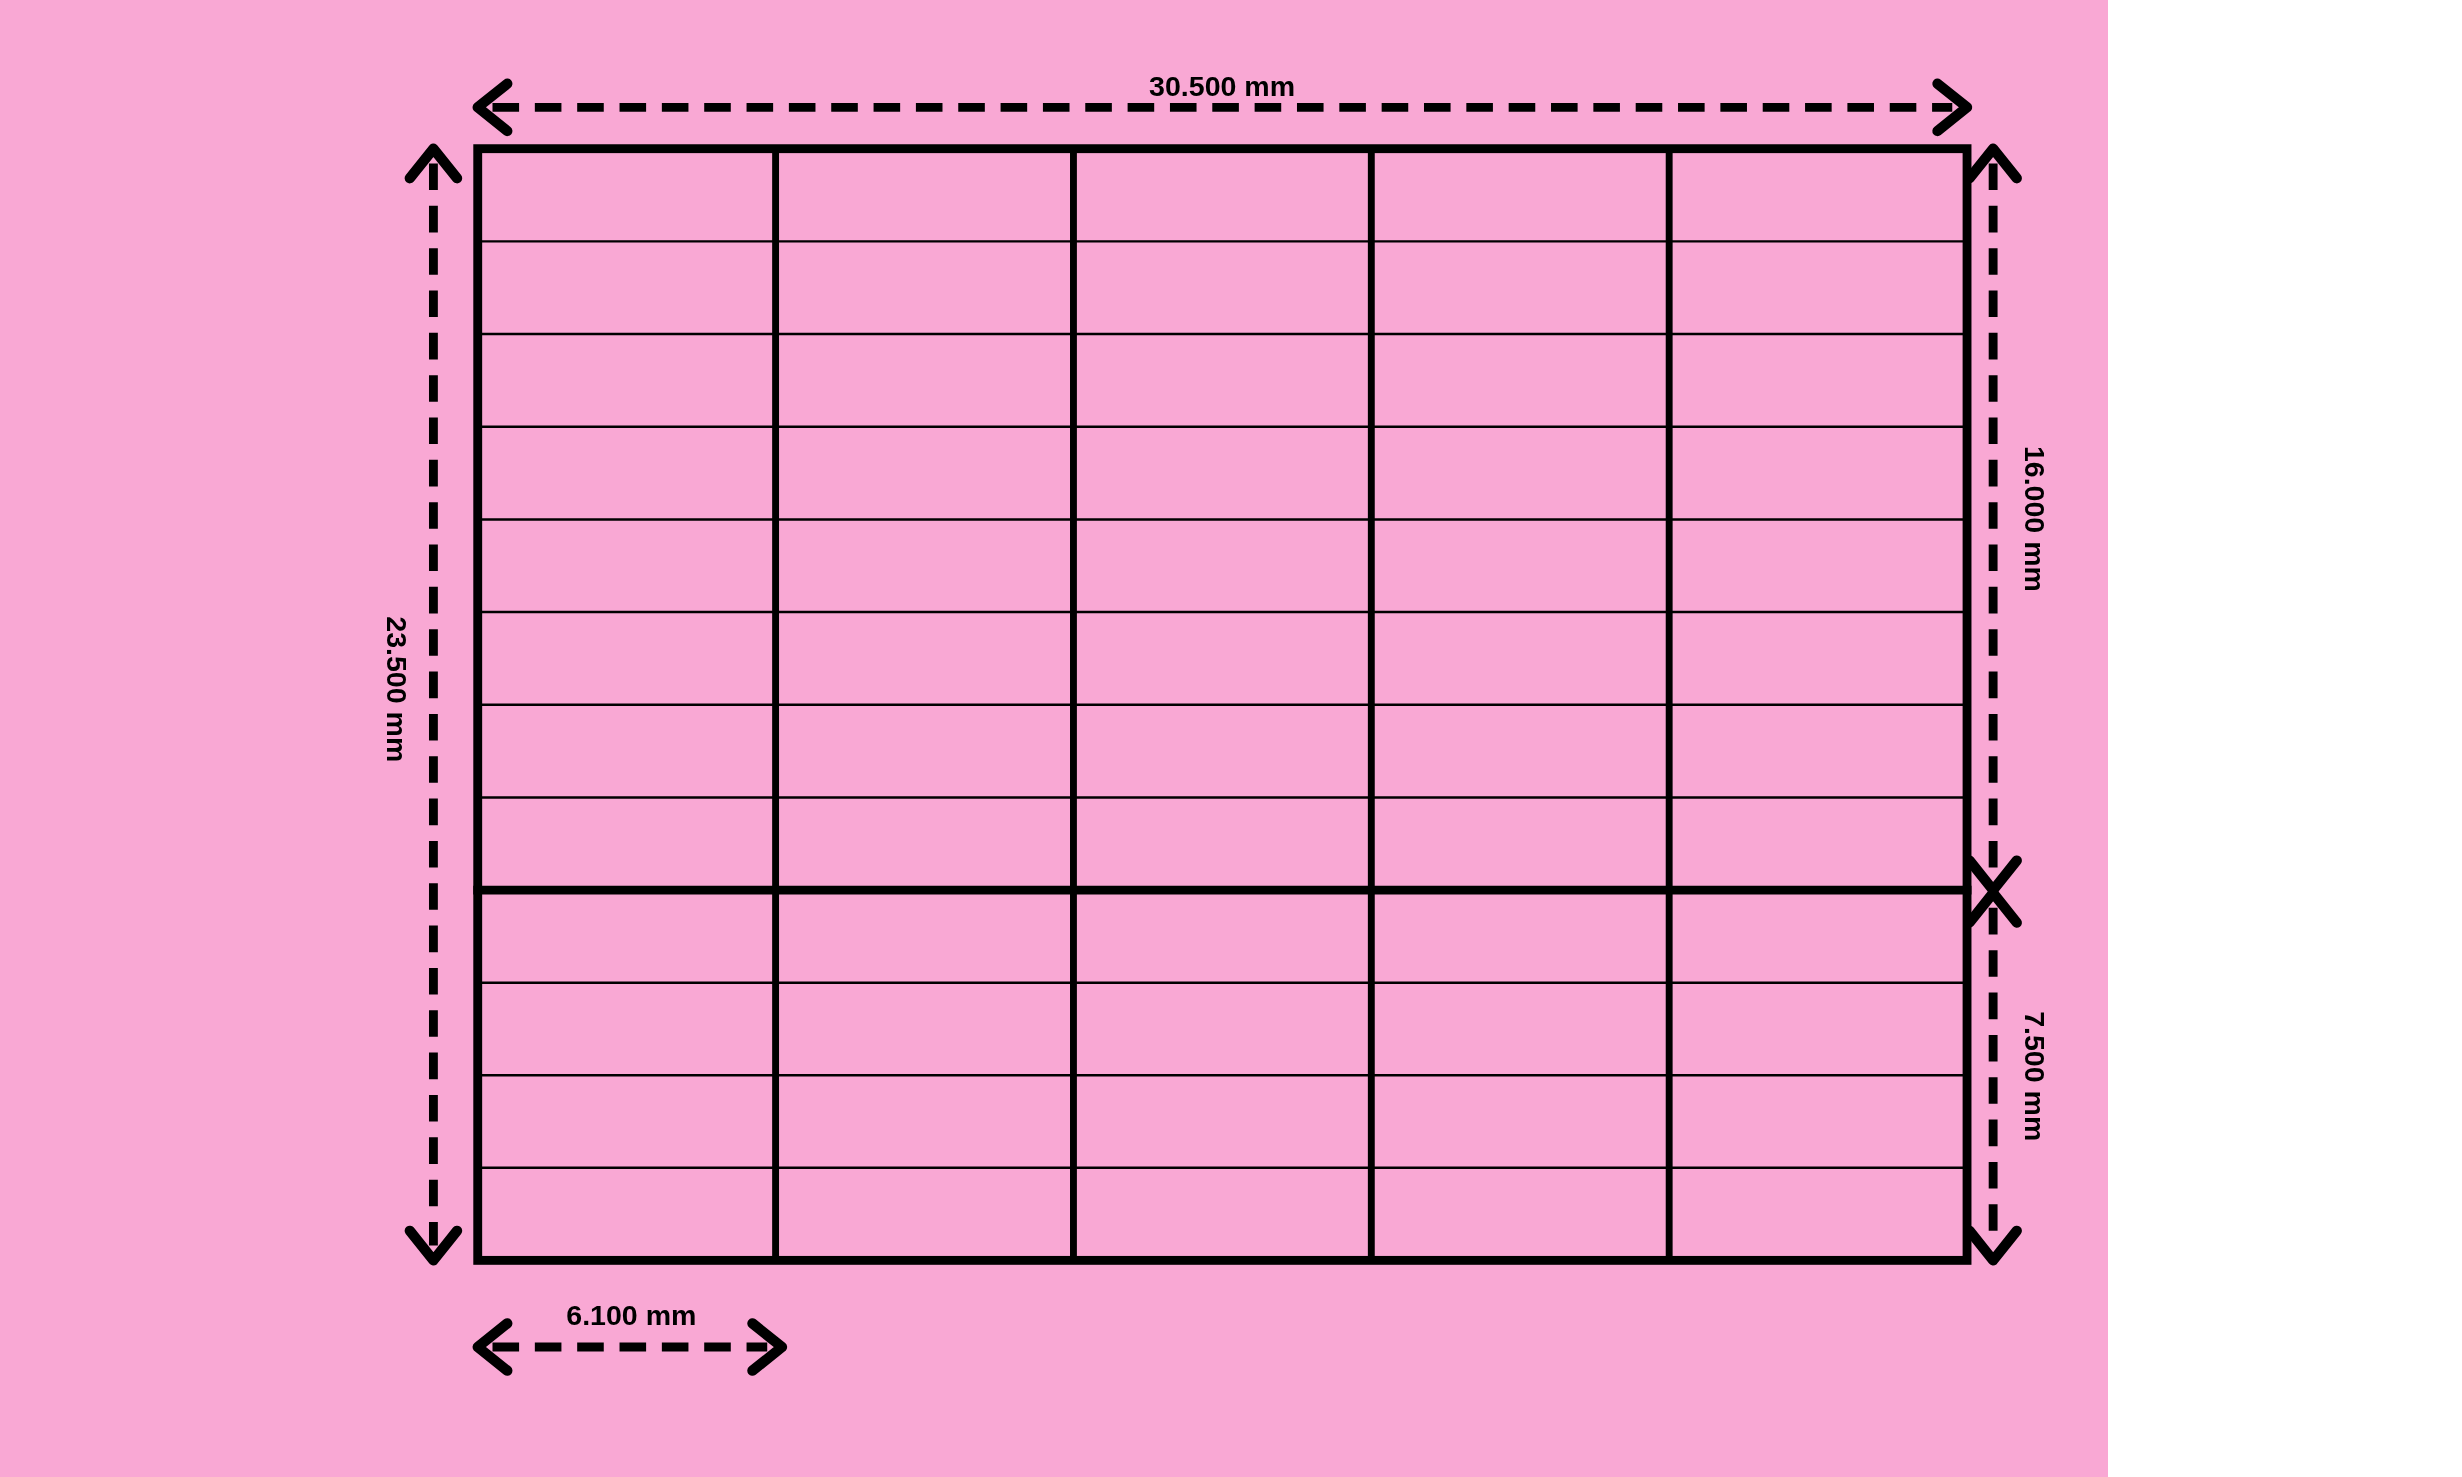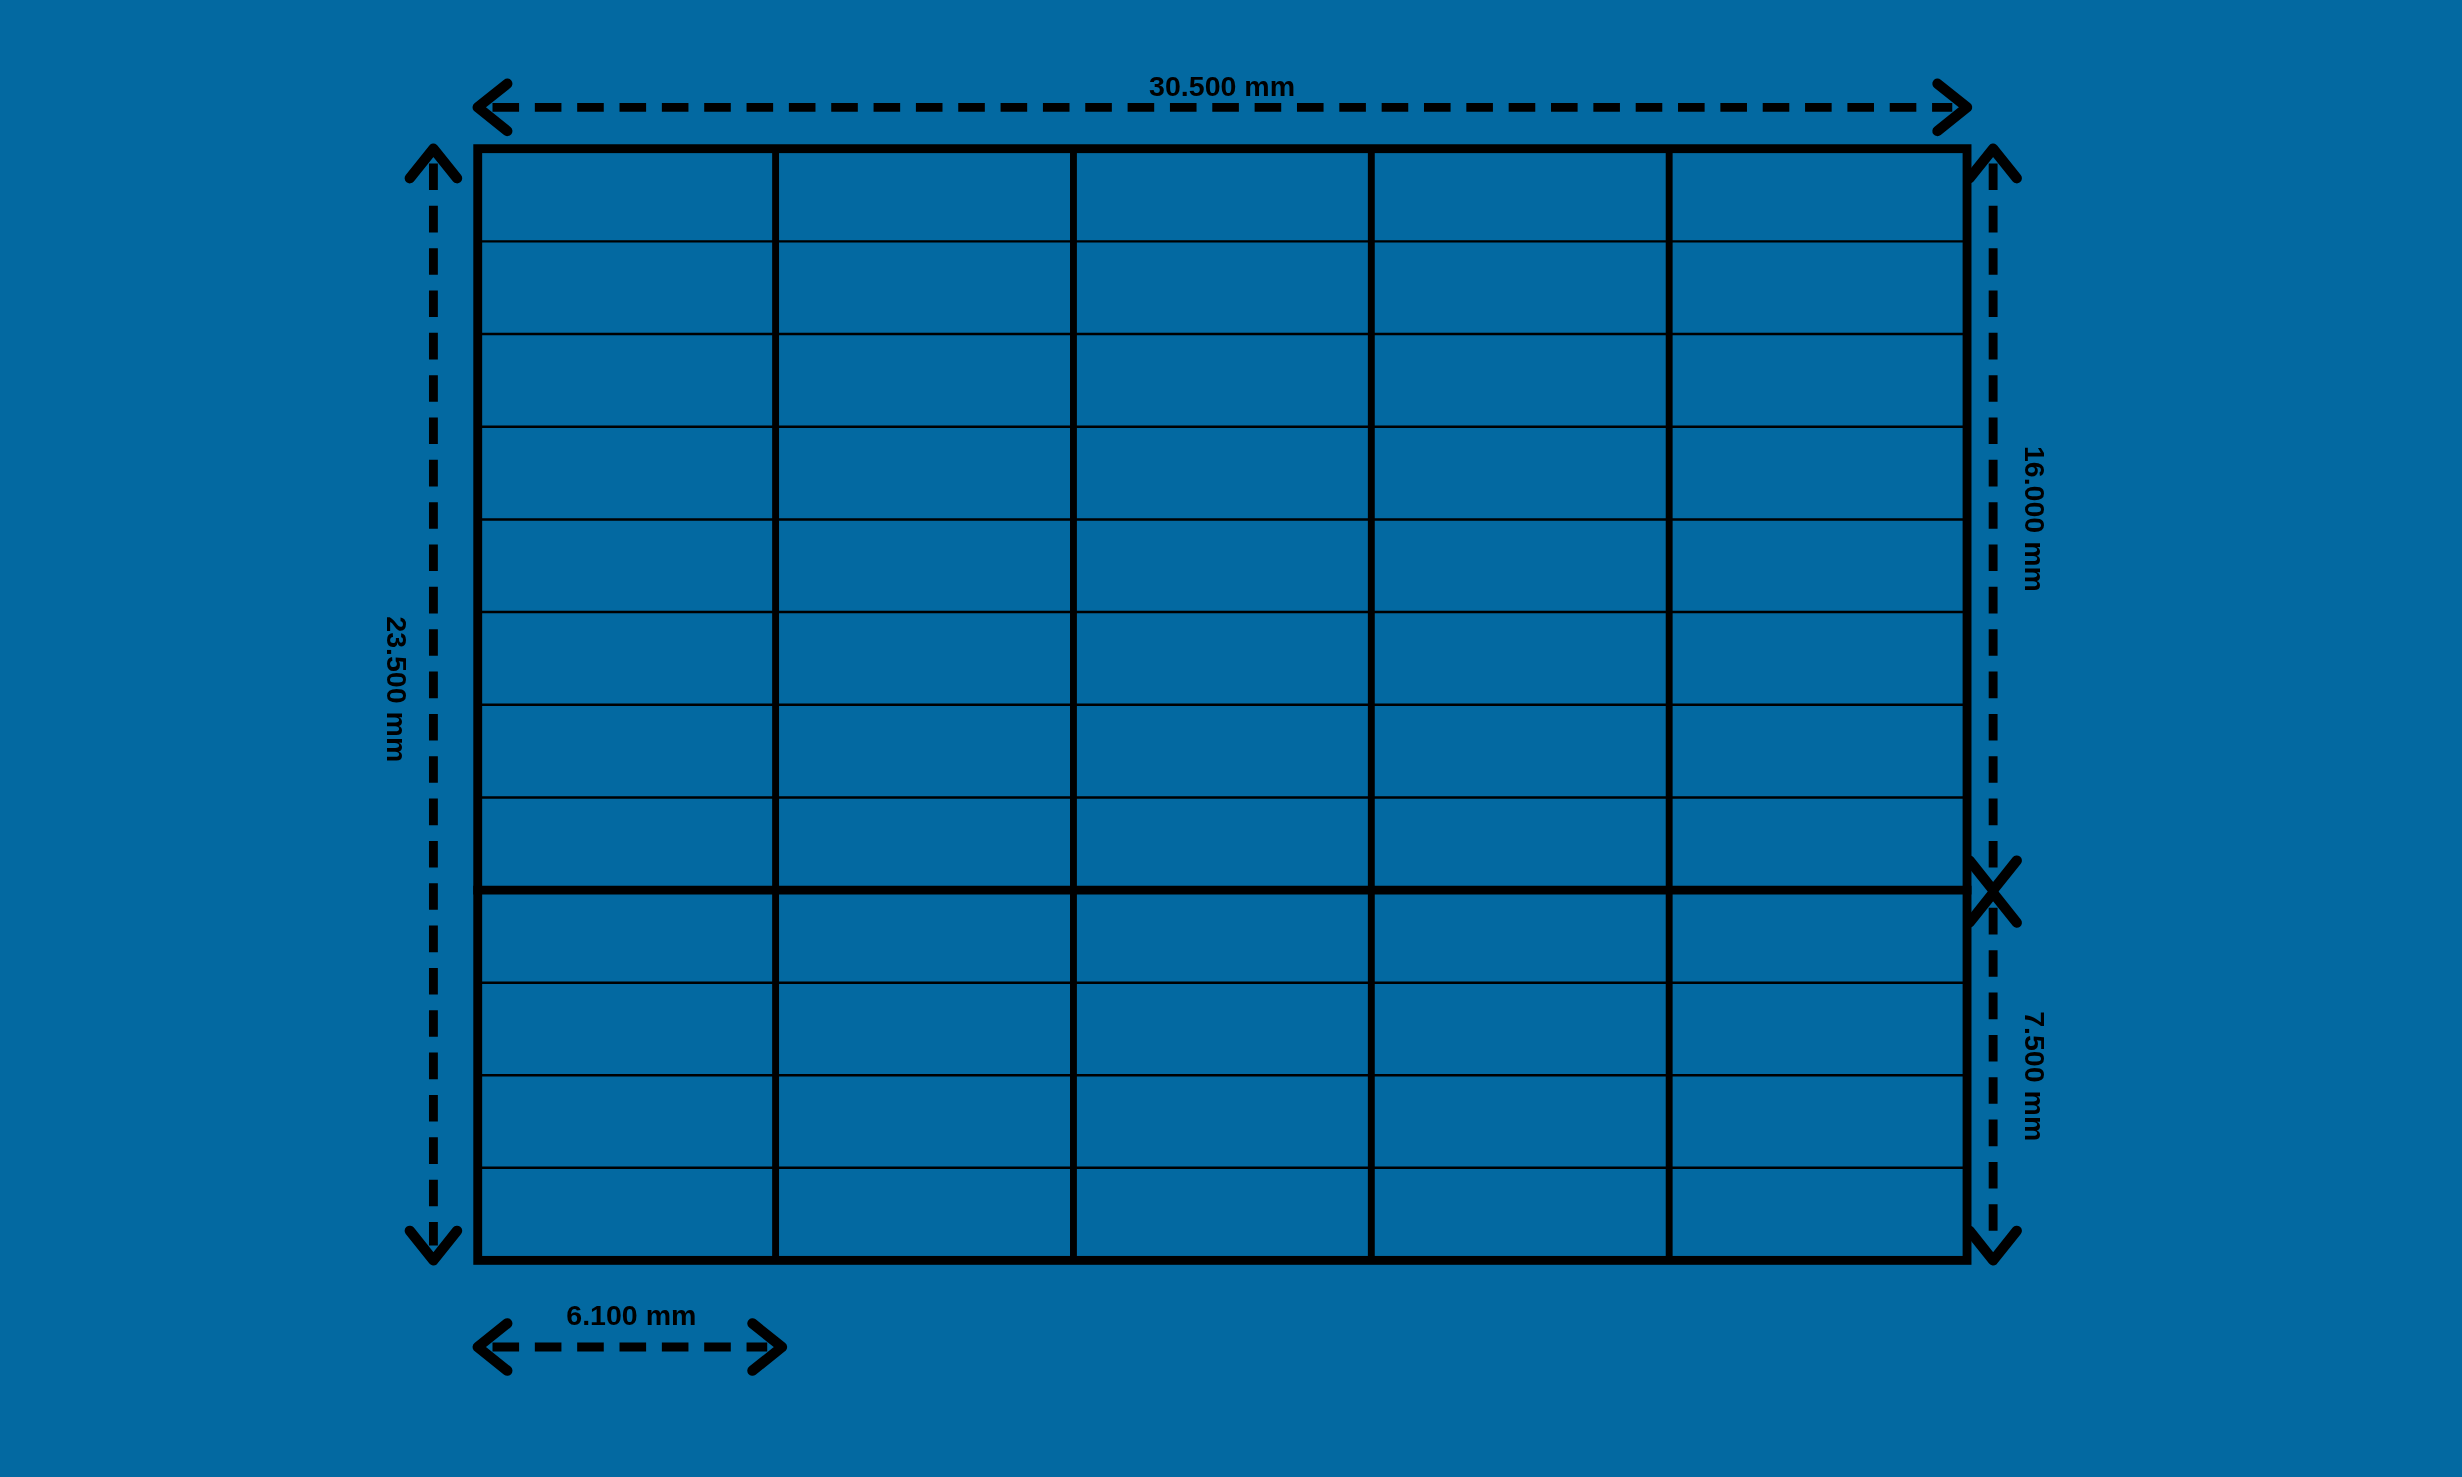--- a/index.html
+++ b/index.html
@@ -2,23 +2,23 @@
 <html style="font-size:7.9px"><head>
 <meta charset="utf-8">
 <style>
   html, body {
     margin: 0;
     padding: 0;
     background: #ffffff;
   }
   .canvas {
     position: relative;
-    width: 2462px;
+    width: 2108px;
     height: 1477px;
-    background: #0369a1;
+    background: #f9a8d4;
     overflow: hidden;
   }
   svg {
     position: absolute;
     left: 0;
     top: 0;
   }
   .dim-label {
     font-family: "Liberation Sans", "DejaVu Sans", sans-serif;
     font-weight: 700;

